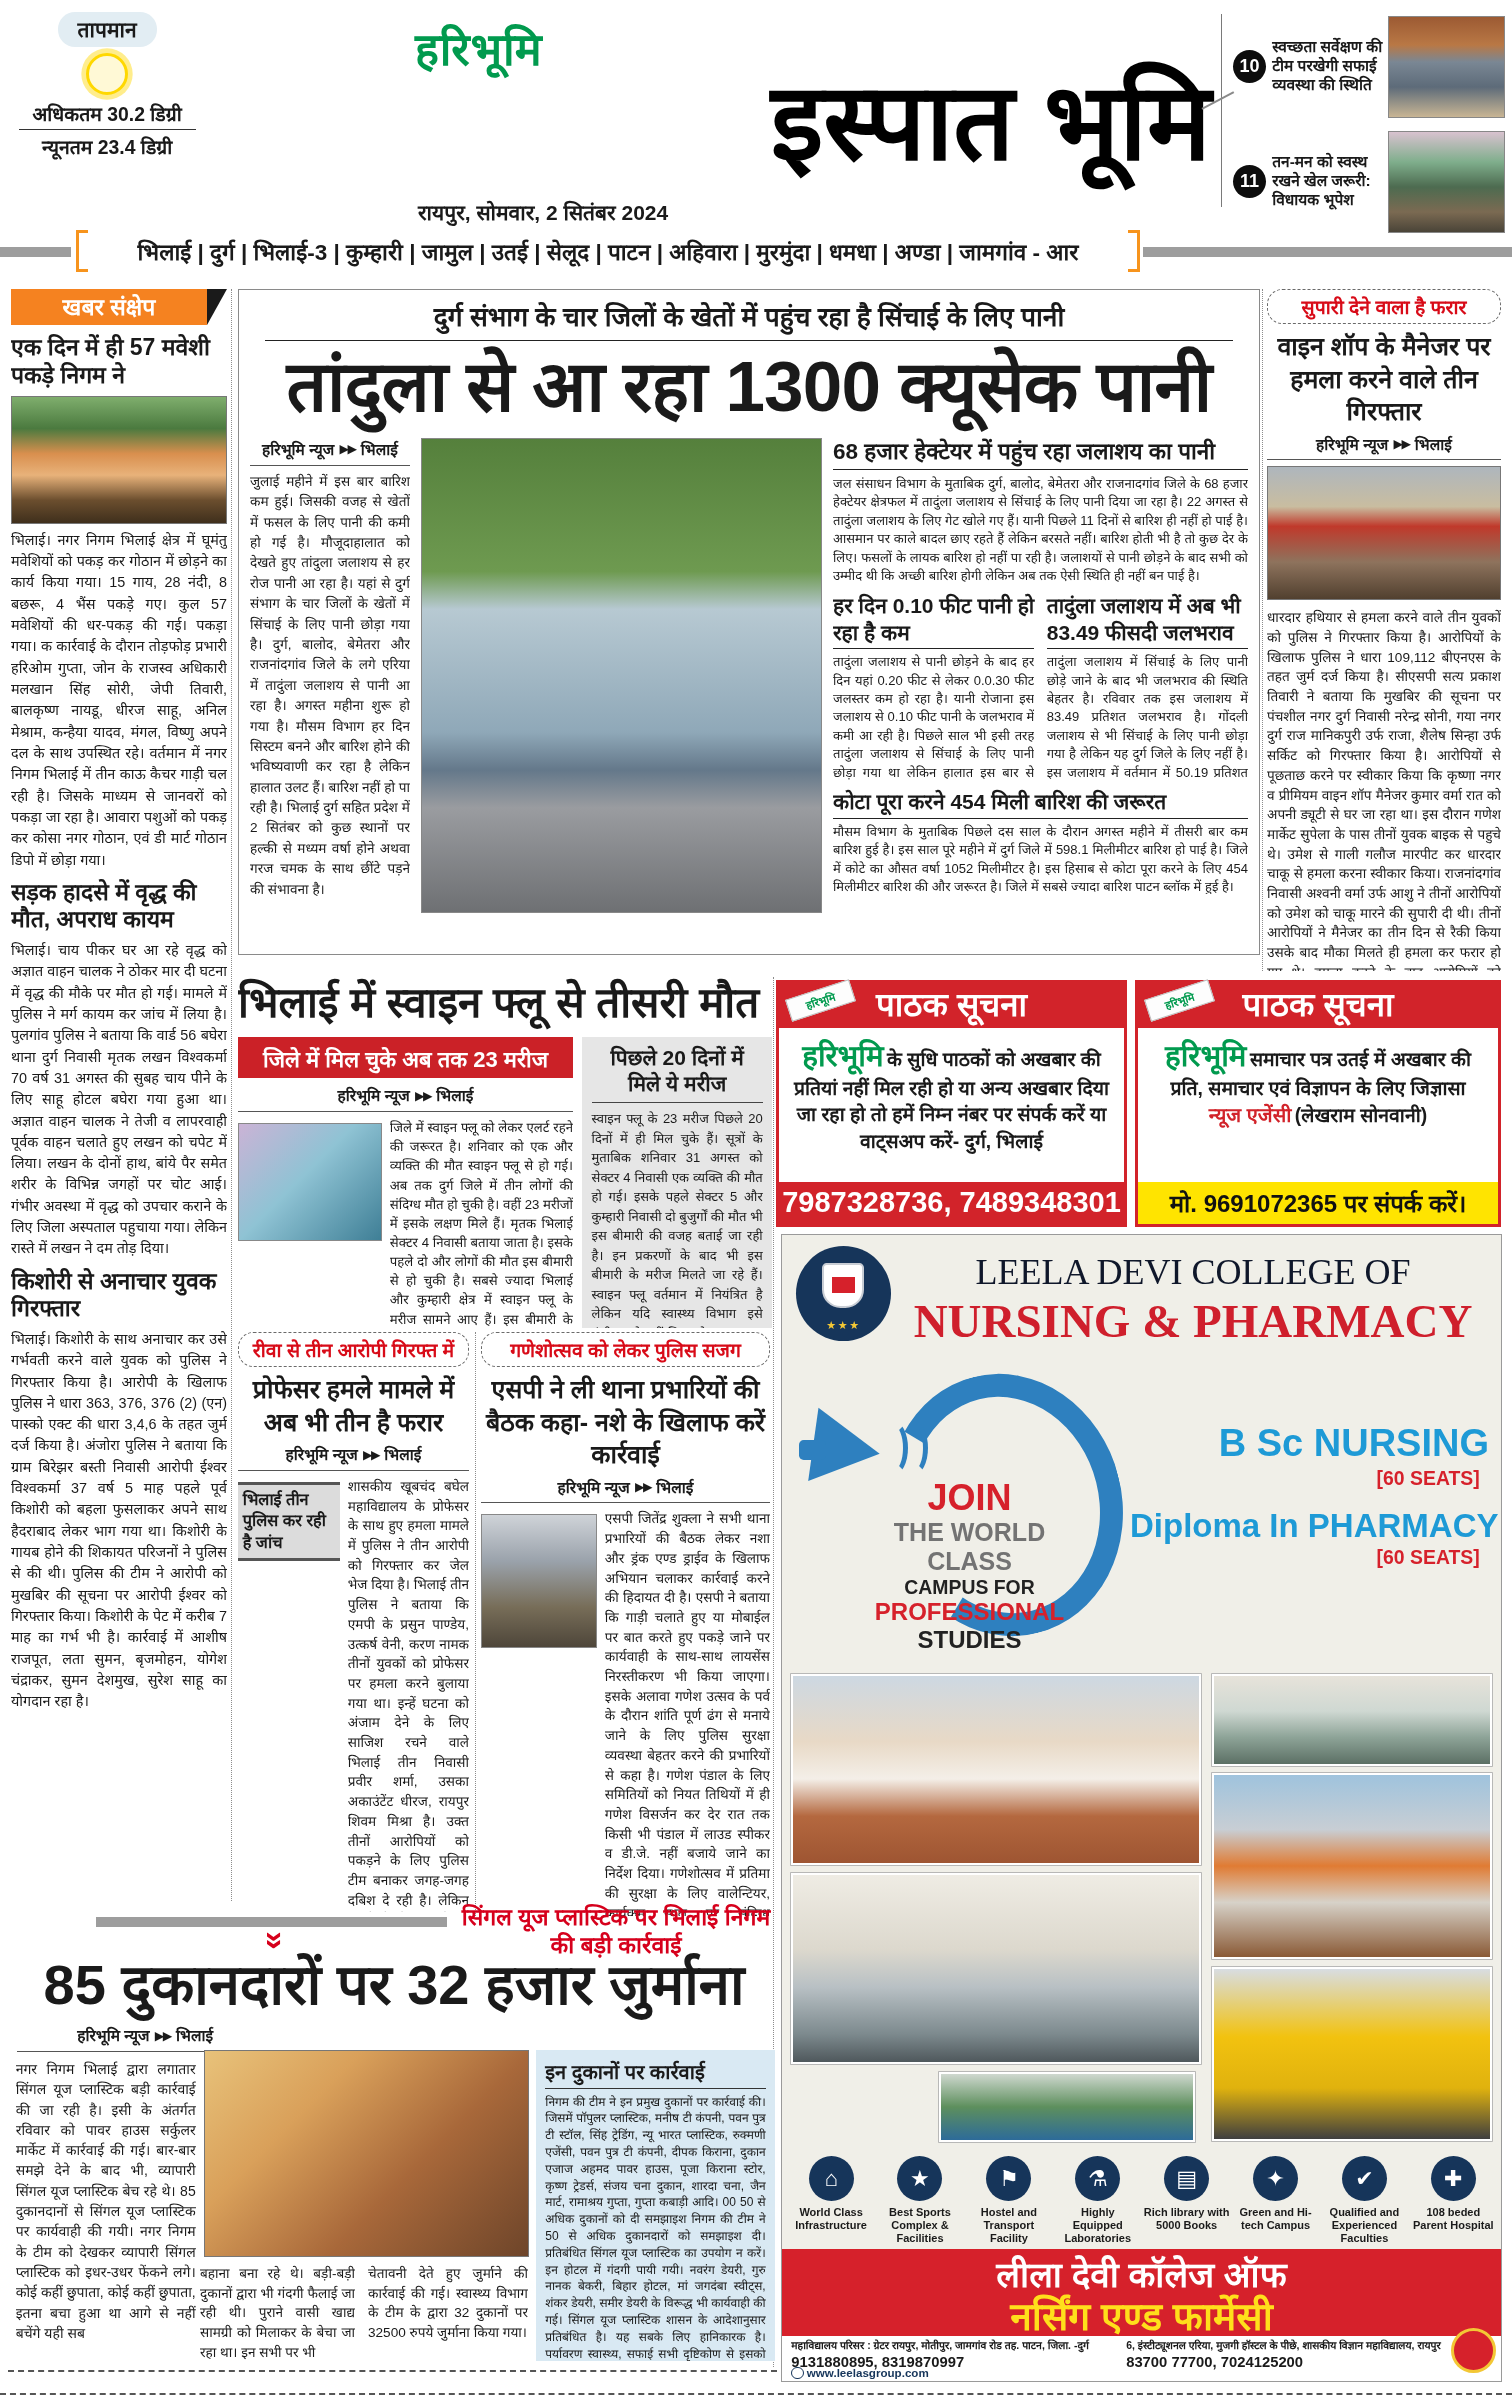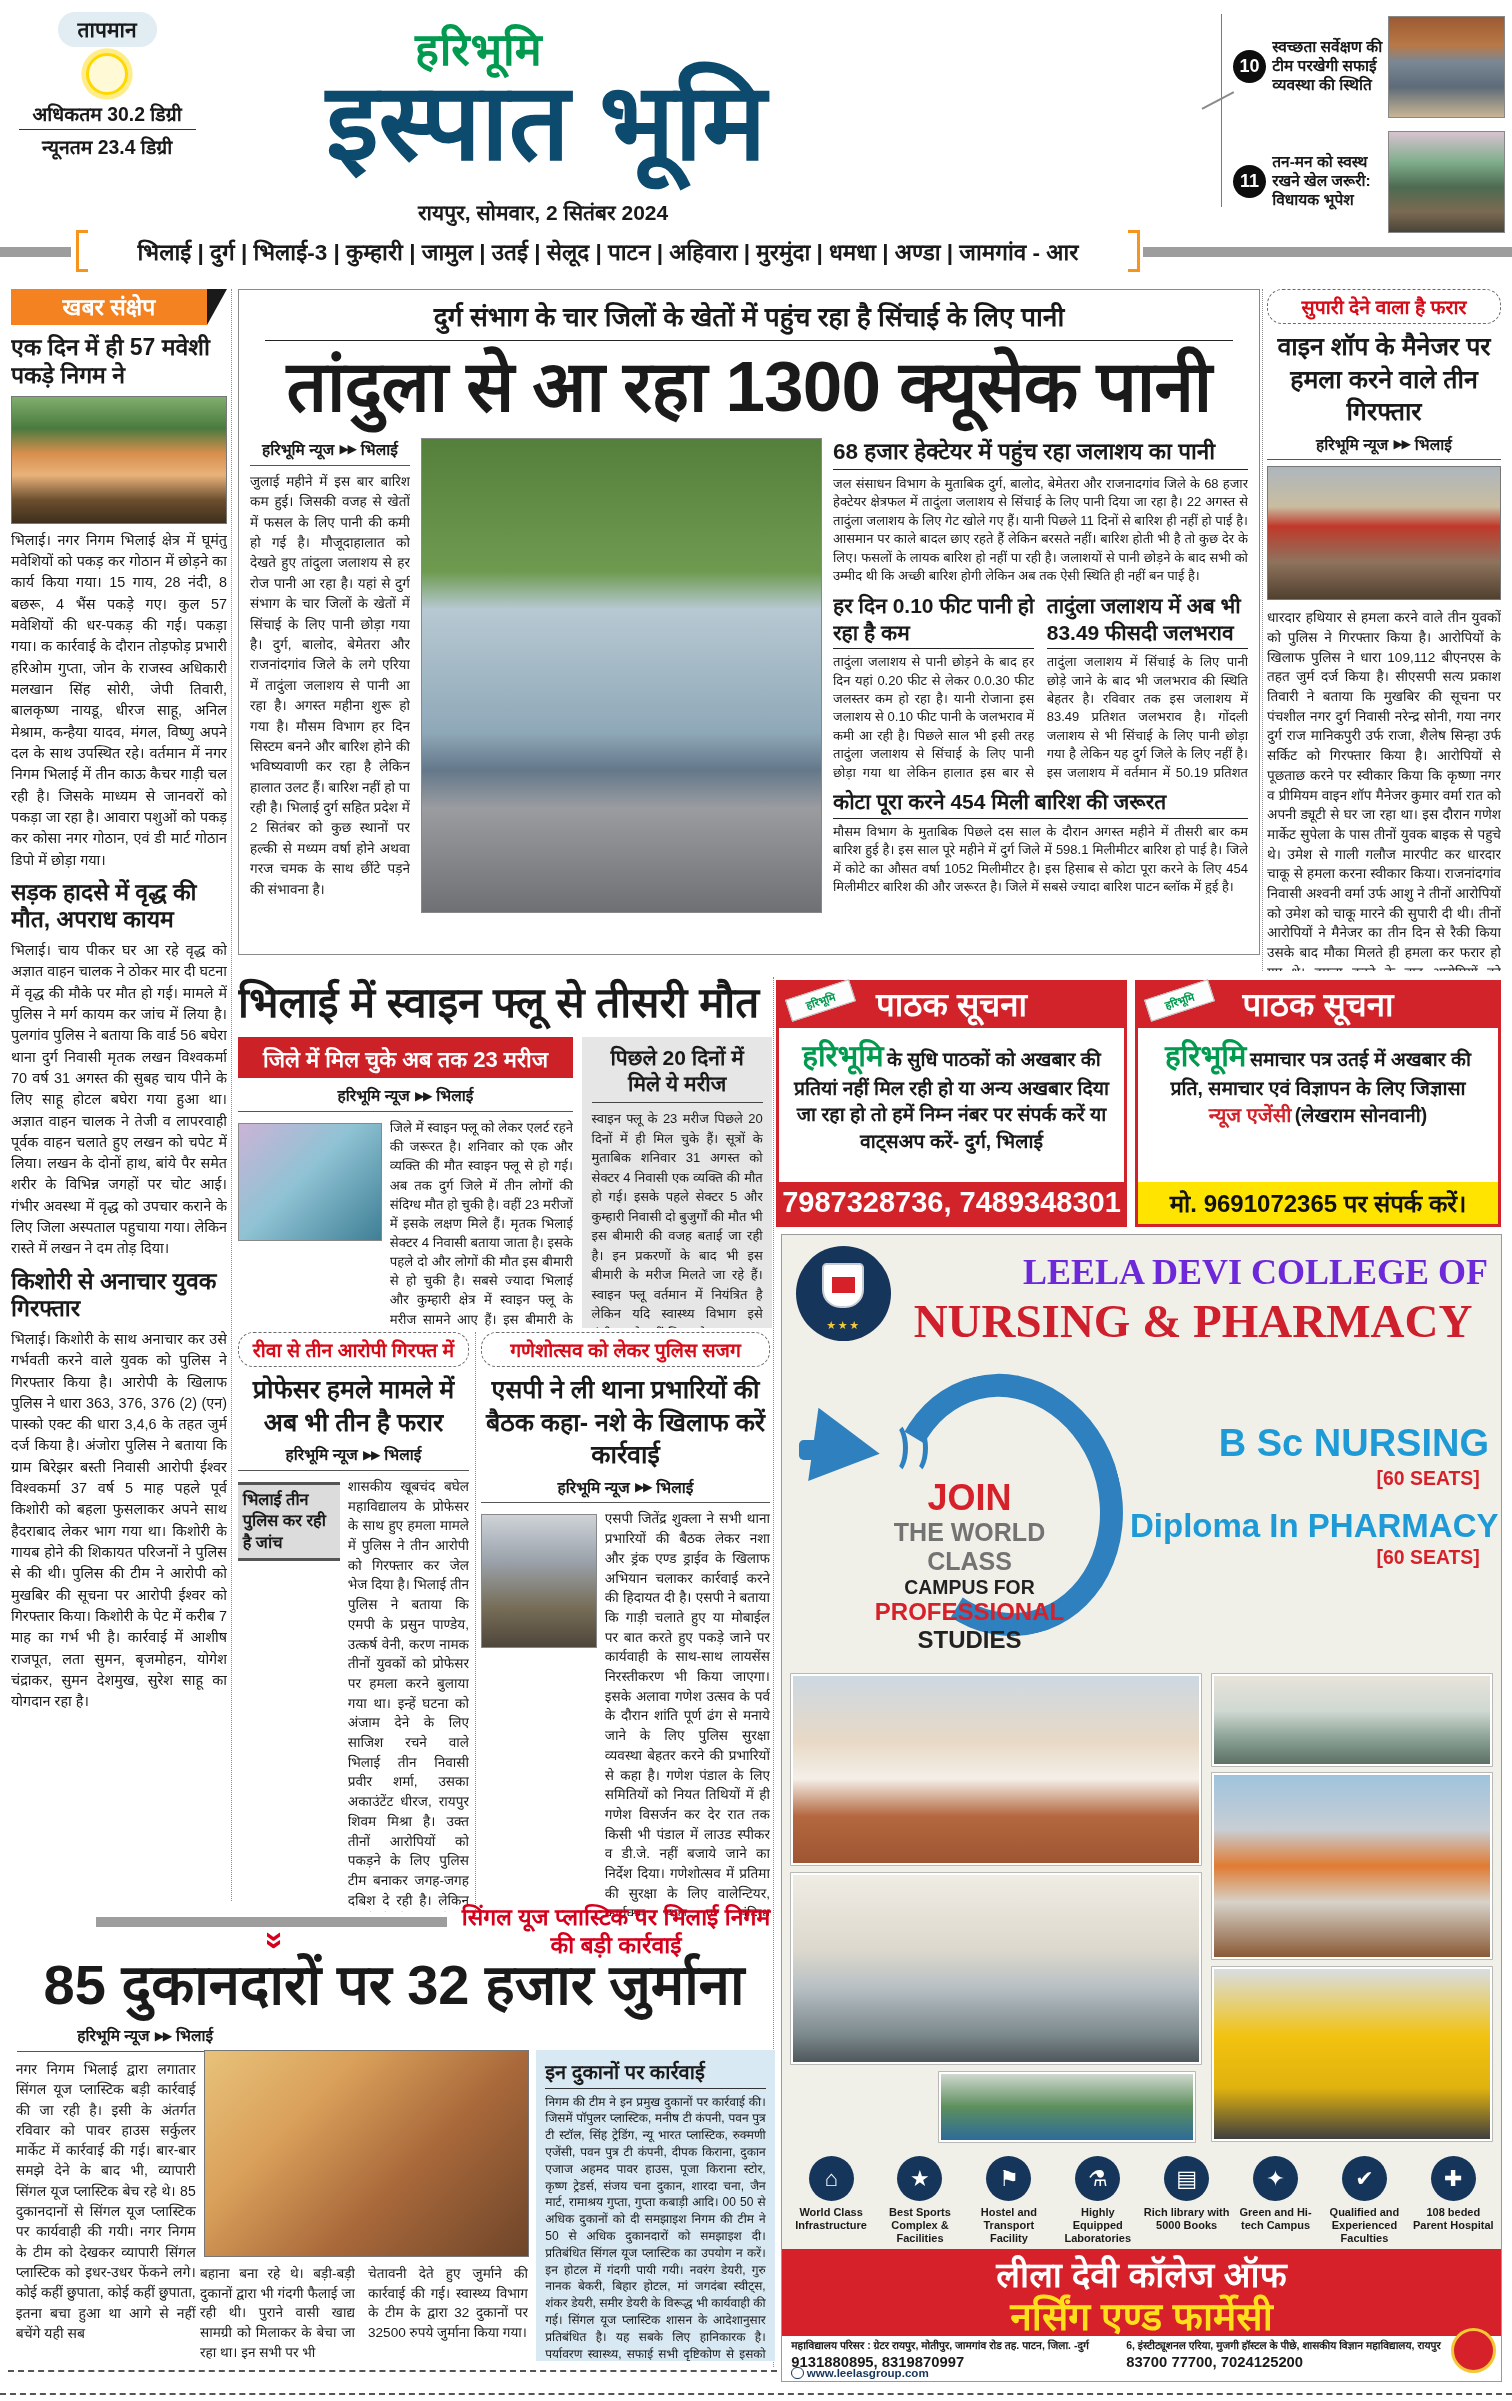--- a/index.html
+++ b/index.html
@@ -9,21 +9,21 @@
 
   
   .weather { position:absolute; left:18.6px; top:12.4px; width:177px; height:132px; text-align:center; }
   .weather-pill { display:inline-block; background:#e2edf3; border-radius:17px; padding:3.1px 20px; font-size:21px; font-weight:700; }
   .sun { width:42px; height:42px; margin:6.2px auto 3.1px; border-radius:50%; background:#fff9d6; border:3.9px solid #ffd800; box-shadow:0 0 0 4.7px rgba(255,216,0,.45); }
   .temp-line { font-size:19.4px; font-weight:700; padding:2.3px 0; }
   .temp-max { border-bottom:1.6px solid #333; }
 
   .masthead { position:absolute; left:326px; top:4.7px; width:885px; height:225px; }
   .mast-logo { position:absolute; left:89px; top:12.4px; font-size:45px; font-weight:800; color:#019a4e; letter-spacing:0.8px; }
-  .mast-title { position:absolute; left:0; top:51px; width:100%; text-align:left; font-size:107px; line-height:1.25; font-weight:800; color:#0c4a6e; white-space:nowrap; }
+  .mast-title { position:absolute; left:0; top:51px; width:100%; text-align:right; font-size:107px; line-height:1.25; font-weight:800; color:#000000; white-space:nowrap; }
   .mast-date { position:absolute; left:92px; top:193px; font-size:21px; font-weight:700; }
 
   .teaser-sep { position:absolute; left:1221px; top:14px; height:193px; border-left:1.6px solid #7a7a7a; }
   .teaser-diag { position:absolute; left:1202px; top:99px; width:36px; height:11px; border-top:2.3px solid #8a8a8a; transform:rotate(-28deg); }
   .teasers { position:absolute; left:1233px; top:9.3px; width:272px; }
   .teaser { display:flex; align-items:center; gap:6.2px; height:115px; }
   .teaser-badge { flex:0 0 33px; width:33px; height:33px; border-radius:50%; background:#0d0d0d; color:#fff; font-size:18px; font-weight:700; display:flex; align-items:center; justify-content:center; }
   .teaser-text { flex:0 0 110px; font-size:15.5px; font-weight:700; line-height:1.22; }
   .teaser-photo { flex:1; height:102px; border:0.8px solid #888; }
   .photo-meeting { background:linear-gradient(180deg,#9c5a33 0%,#b97845 28%,#7a8794 45%,#5d6b79 70%,#c8b594 100%); }
@@ -130,21 +130,21 @@
   .col-body { line-height:1.45; text-align:justify; overflow:hidden; }
 
   .hdash { position:absolute; border-top:2.3px dashed #555; }
 
   
   .ad { position:absolute; left:781px; top:1234px; width:721px; height:1148px; background:#f0efe8; border:0.8px solid #9a9a9a; overflow:hidden; }
   .ad-logo { position:absolute; left:14px; top:11px; width:95px; height:95px; border-radius:50%; background:#16355a; }
   .ad-logo .shield { position:absolute; left:26.4px; top:17px; width:42px; height:45px; background:#fff; border-radius:4.7px 4.7px 18.6px 18.6px; border:2.3px solid #c8cdd4; }
   .ad-logo .book { position:absolute; left:36px; top:31px; width:23px; height:15.5px; background:#d6212b; }
   .ad-logo .stars { position:absolute; left:0; right:0; bottom:9.3px; text-align:center; color:#f3c735; font-size:11px; letter-spacing:1.6px; }
-  .ad-title1 { position:absolute; left:116px; top:15.5px; width:590px; text-align:right; font-family:"Liberation Serif",serif; font-size:36px; font-weight:700; color:#6d28d9; white-space:nowrap; }
+  .ad-title1 { position:absolute; left:116px; top:15.5px; width:590px; text-align:center; font-family:"Liberation Serif",serif; font-size:36px; font-weight:400; color:#0f172a; white-space:nowrap; }
   .ad-title2 { position:absolute; left:116px; top:59px; width:590px; text-align:center; font-family:"Liberation Serif",serif; font-size:47px; font-weight:700; color:#cf1f2c; white-space:nowrap; }
   .join { position:absolute; left:11px; top:130px; width:334px; height:303px; }
   .join-arc { position:absolute; right:4.7px; top:7.8px; width:233px; height:264px; border:23px solid #2e80bf; border-left-color:transparent; border-radius:50%; transform:rotate(-14deg); }
   .mega-cone { position:absolute; left:20px; top:47px; width:0; height:0; border-top:37px solid transparent; border-bottom:37px solid transparent; border-left:67px solid #2e80bf; transform:rotate(8deg); }
   .mega-handle { position:absolute; left:6.2px; top:75px; width:26.4px; height:20px; background:#2e80bf; border-radius:4.7px; }
   .mega-wave { position:absolute; top:56px; width:28px; height:54px; border:5.4px solid transparent; border-right:5.4px solid #2e80bf; border-radius:50%; }
   .mw1 { left:87px; }
   .mw2 { left:107px; }
   .join-text { position:absolute; left:75px; top:112px; width:203px; text-align:center; line-height:1.15; }
   .jt-join { color:#d6212b; font-size:36px; font-weight:800; }

